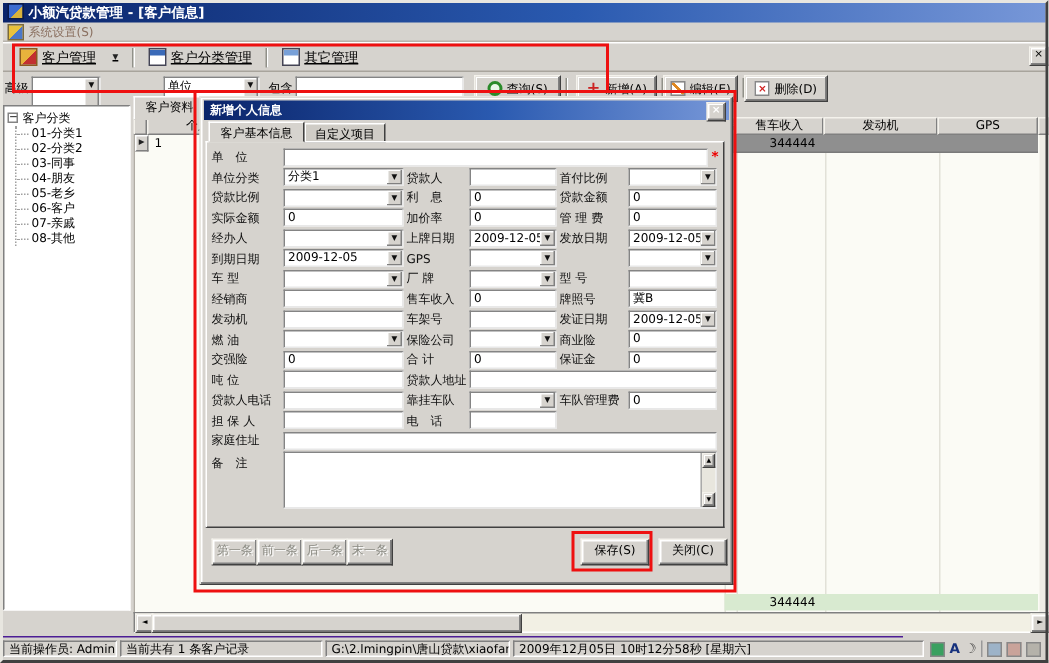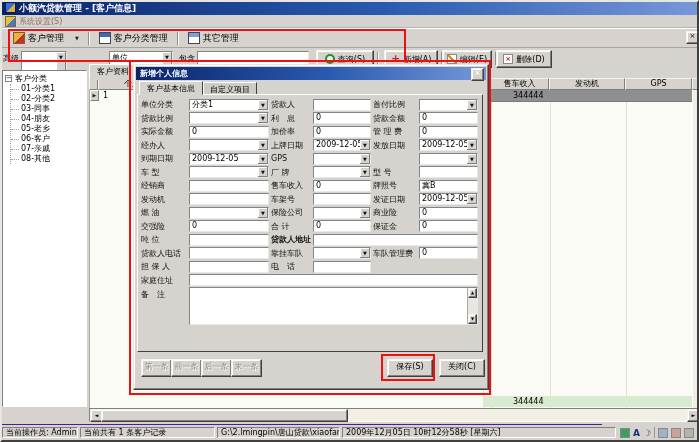--- a/index.html
+++ b/index.html
@@ -14,21 +14,21 @@
   #titlebar{left:2px;top:2px;width:695px;height:13px;background:linear-gradient(90deg,#0a246a,#2a5ab0 55%,#7797d8);
             color:#fff;font-weight:bold;font-size:9px;display:flex;gap:3px;padding-left:3px;box-sizing:border-box;}
   #app-icon{width:9px;height:9px;background:linear-gradient(135deg,#3c6cd0 55%,#d8b23c 55%);border:1px solid #0a1a4a;}
   #menubar{left:2px;top:15px;width:695px;height:13px;display:flex;align-items:center;gap:3px;padding-left:3px;box-sizing:border-box;border-bottom:1px solid #b8b4ac;}
   #menu-icon{width:9px;height:9px;background:linear-gradient(135deg,#e8c23c 50%,#4a78c8 50%);border:1px solid #7a6a3a;}
   #menu-item{color:#8a7060;font-size:8px;}
 
   
   #toolbar{left:2px;top:28px;width:695px;height:20px;display:flex;align-items:center;padding-left:6px;box-sizing:border-box;
            border-top:1px solid #fff;border-bottom:1px solid #a8a49c;}
-  .tbtn{display:flex;align-items:center;gap:3px;height:16px;padding:14px 5px;font-size:9px;cursor:default;}
+  .tbtn{display:flex;align-items:center;gap:3px;height:16px;padding:14px 5px;font-size:9px;cursor:default;text-decoration:underline;}
   .tico{width:12px;height:12px;border:1px solid #445;box-sizing:border-box;}
   .tico-0{background:linear-gradient(135deg,#e8b23c 55%,#c23030 55%);border-color:#8a5a20;}
   .tico-1{background:#fff;box-shadow:inset 0 4px 0 #3a6ab8;}
   .tico-2{background:#fff;box-shadow:inset 0 4px 0 #78a0d8;}
   .tdrop{font-size:5px;color:#222;margin-left:8px;}
   .tsep{width:1px;height:13px;background:#909088;border-right:1px solid #fff;margin:0 4px;}
   #mdi-close{left:686px;top:31px;width:11px;height:11px;font-size:7px;line-height:9px;text-align:center;}
 
   
   #filterbar{left:0;top:48px;width:699px;height:20px;}
@@ -244,20 +244,27 @@
 <div class="abs" id="dialog">
   <div id="dlg-title">
     <span>新增个人信息</span>
     <div class="raised" id="dlg-close">×</div>
   </div>
   <div class="dtab" id="dtab-0">客户基本信息</div>
   <div class="dtab" id="dtab-1">自定义项目</div>
   <div id="dlg-page">
     <div id="dlg-form">
         <div class="frow">
+          <span class="flabel" style="grid-column: 1;">单　位</span>
+          <div class="ctl" style="grid-column: 2 / 7; margin-right: 6px;">
+            <span class="cval"></span>
+          </div>
+          <span class="star">*</span>
+        </div>
+        <div class="frow">
           <span class="flabel" style="grid-column: 1;">单位分类</span>
           <div class="ctl" style="grid-column: 2;">
             <span class="cval">分类1</span>
             <span class="cbtn">▼</span>
           </div>
           <span class="flabel" style="grid-column: 3;">贷款人</span>
           <div class="ctl" style="grid-column: 4;">
             <span class="cval"></span>
           </div>
           <span class="flabel" style="grid-column: 5;">首付比例</span>
@@ -402,21 +409,21 @@
           <span class="flabel" style="grid-column: 5;">保证金</span>
           <div class="ctl" style="grid-column: 6;">
             <span class="cval">0</span>
           </div>
         </div>
         <div class="frow">
           <span class="flabel" style="grid-column: 1;">吨 位</span>
           <div class="ctl" style="grid-column: 2;">
             <span class="cval"></span>
           </div>
-          <span class="flabel" style="grid-column: 3; font-weight: bold;">贷款人地址</span>
+          <span class="flabel" style="grid-column: 3;">贷款人地址</span>
           <div class="ctl" style="grid-column: 4 / 7;">
             <span class="cval"></span>
           </div>
         </div>
         <div class="frow">
           <span class="flabel" style="grid-column: 1;">贷款人电话</span>
           <div class="ctl" style="grid-column: 2;">
             <span class="cval"></span>
           </div>
           <span class="flabel" style="grid-column: 3;">靠挂车队</span>

